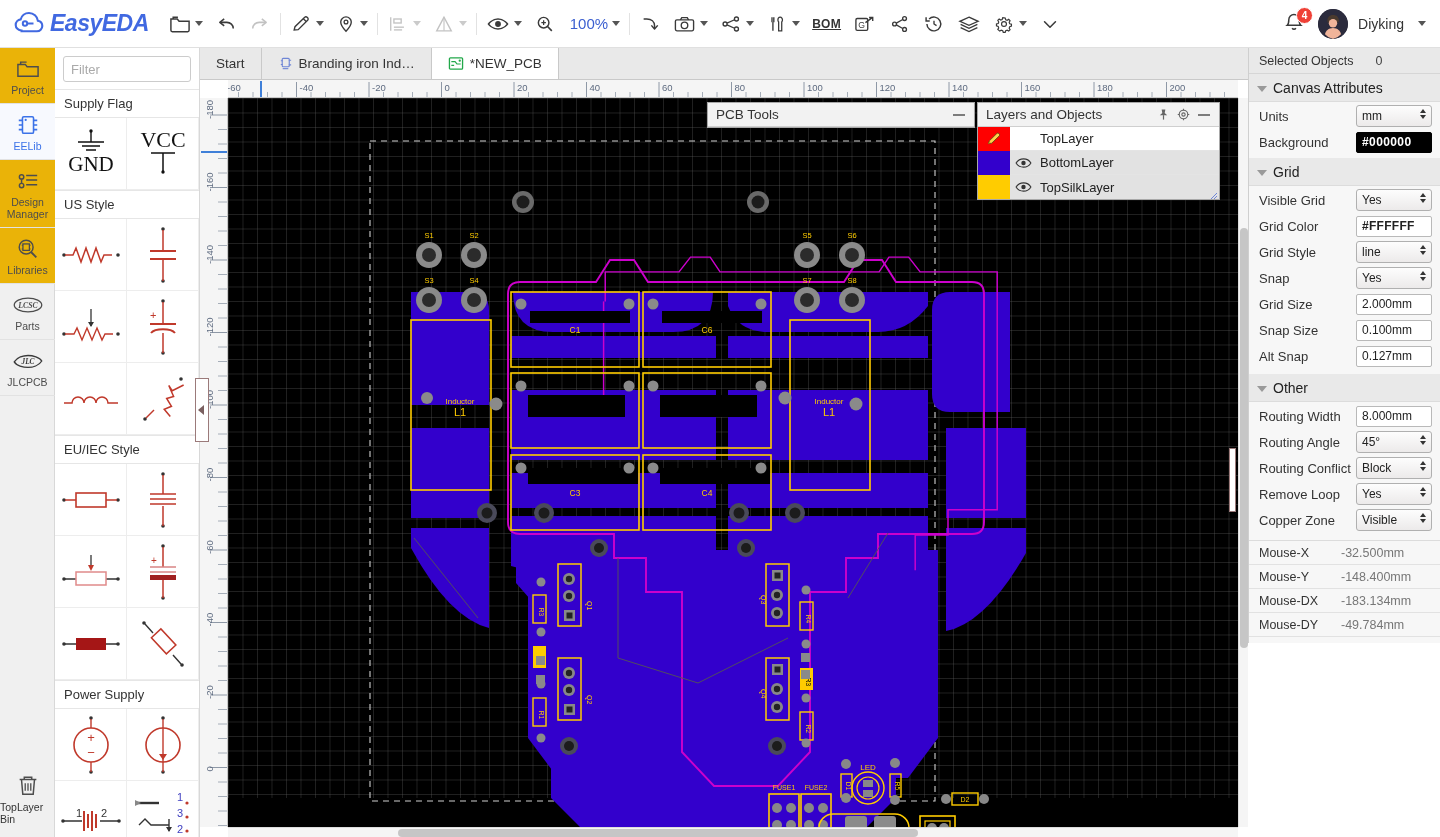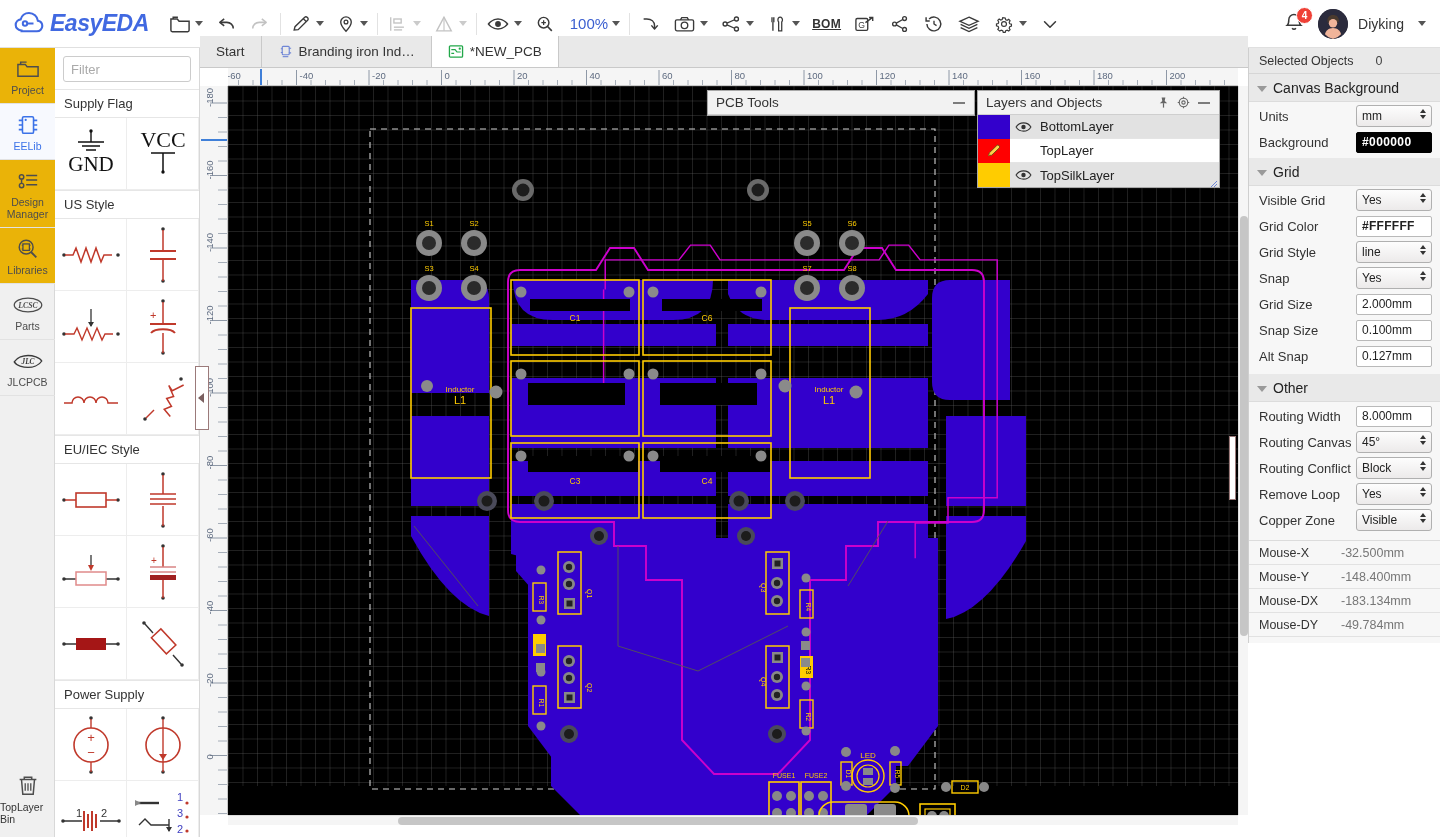--- a/index.html
+++ b/index.html
@@ -82,21 +82,21 @@
     border-top: 1px solid #e6e6e6; border-bottom: 1px solid #e6e6e6;
     background: #fff;
   }
   .lib-grid { display: flex; flex-wrap: wrap; }
   .lib-cell {
     width: 72px; height: 72px; border-right: 1px solid #ededed; border-bottom: 1px solid #ededed;
     display: flex; align-items: center; justify-content: center; cursor: pointer;
   }
 
   
-  .editor { position: absolute; top: 36px; left: 200px; width: 1048px; height: 789px; background: #fff; }
+  .editor { position: absolute; top: 48px; left: 200px; width: 1048px; height: 789px; background: #fff; }
   .tabbar {
     height: 32px; background: #e9e9e9; display: flex; align-items: stretch;
     border-bottom: 1px solid #c9c9c9;
   }
   .tab {
     display: flex; align-items: center; gap: 6px; padding: 0 16px;
     font-size: 13.5px; color: #333; cursor: pointer;
     border-right: 1px solid #c9c9c9; background: #e9e9e9;
   }
   .tab.active { background: #fff; }
@@ -1277,39 +1277,39 @@
                 <path d="M7 .8v1.6M7 11.6v1.6M.8 7h1.6M11.6 7h1.6" stroke="#666" stroke-width="1.2"></path>
               </svg>
             </span>
             <span class="fp-ico">
               <svg width="14" height="10" viewBox="0 0 14 10">
                   <path d="M1 5h12" stroke="#555" stroke-width="1.5" fill="none"></path>
                 </svg>
             </span>
           </span>
         </div>
+        <div class="lrow sel">
+          <span class="lswatch" style="background:#FF0000">
+            <svg width="17" height="15" viewBox="0 0 18 16">
+              <path d="M2.5 13.5 3.5 10.5 11.5 2.6a1.4 1.4 0 0 1 2 0l.6.6a1.4 1.4 0 0 1 0 2L6 13z" fill="#ffd24a" stroke="#6b4b10" stroke-width="1"></path>
+              <path d="M2.5 13.5 3.4 11.2 4.9 12.6z" fill="#e0a020"></path>
+            </svg>
+          </span>
+          <span class="leye"></span>
+          <span class="lname">TopLayer</span>
+        </div>
         <div class="lrow dim">
           <span class="lswatch" style="background:#3300CC"></span>
           <span class="leye">
             <svg width="17" height="12" viewBox="0 0 18 13">
               <path d="M1 6.5S3.6 2 9 2s8 4.5 8 4.5S14.4 11 9 11 1 6.5 1 6.5z" fill="none" stroke="#333" stroke-width="1.2"></path>
               <circle cx="9" cy="6.5" r="2.4" fill="#333"></circle>
             </svg>
           </span>
           <span class="lname">BottomLayer</span>
-        </div>
-        <div class="lrow sel">
-          <span class="lswatch" style="background:#FF0000">
-            <svg width="17" height="15" viewBox="0 0 18 16">
-              <path d="M2.5 13.5 3.5 10.5 11.5 2.6a1.4 1.4 0 0 1 2 0l.6.6a1.4 1.4 0 0 1 0 2L6 13z" fill="#ffd24a" stroke="#6b4b10" stroke-width="1"></path>
-              <path d="M2.5 13.5 3.4 11.2 4.9 12.6z" fill="#e0a020"></path>
-            </svg>
-          </span>
-          <span class="leye"></span>
-          <span class="lname">TopLayer</span>
         </div>
         <div class="lrow dim" style="border-bottom:none">
           <span class="lswatch" style="background:#FFCC00"></span>
           <span class="leye">
             <svg width="17" height="12" viewBox="0 0 18 13">
               <path d="M1 6.5S3.6 2 9 2s8 4.5 8 4.5S14.4 11 9 11 1 6.5 1 6.5z" fill="none" stroke="#333" stroke-width="1.2"></path>
               <circle cx="9" cy="6.5" r="2.4" fill="#333"></circle>
             </svg>
           </span>
           <span class="lname">TopSilkLayer</span>
@@ -1324,21 +1324,21 @@
   </div>
 
   <div class="rightpanel">
     <div class="sel-row">
       <span>Selected Objects</span>
       <span class="sel-count">0</span>
     </div>
 
     <div class="grp-head">
       <i class="tri"></i>
-      <span>Canvas Background</span>
+      <span>Canvas Attributes</span>
     </div>
     <div class="prow">
       <span class="plabel">Units</span>
       <span class="pselect">
         <span>mm</span>
         <span class="spin">
             <i class="spin-up"></i>
             <i class="spin-dn"></i>
           </span>
       </span>
@@ -1401,21 +1401,21 @@
 
     <div class="grp-head" style="margin-top:6px;">
       <i class="tri"></i>
       <span>Other</span>
     </div>
     <div class="prow">
       <span class="plabel">Routing Width</span>
       <span class="pfield">8.000mm</span>
     </div>
     <div class="prow">
-      <span class="plabel">Routing Canvas</span>
+      <span class="plabel">Routing Angle</span>
       <span class="pselect">
         <span>45°</span>
         <span class="spin">
             <i class="spin-up"></i>
             <i class="spin-dn"></i>
           </span>
       </span>
     </div>
     <div class="prow">
       <span class="plabel">Routing Conflict</span>

